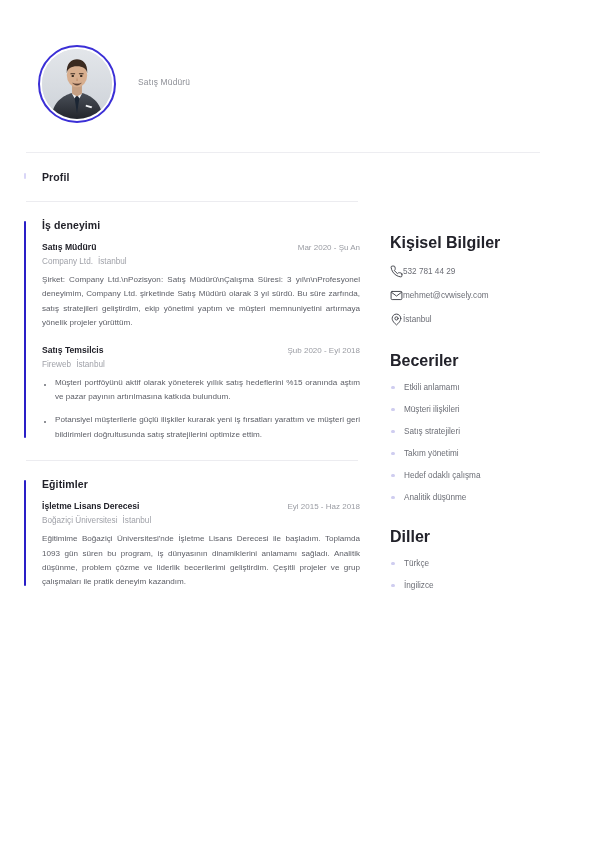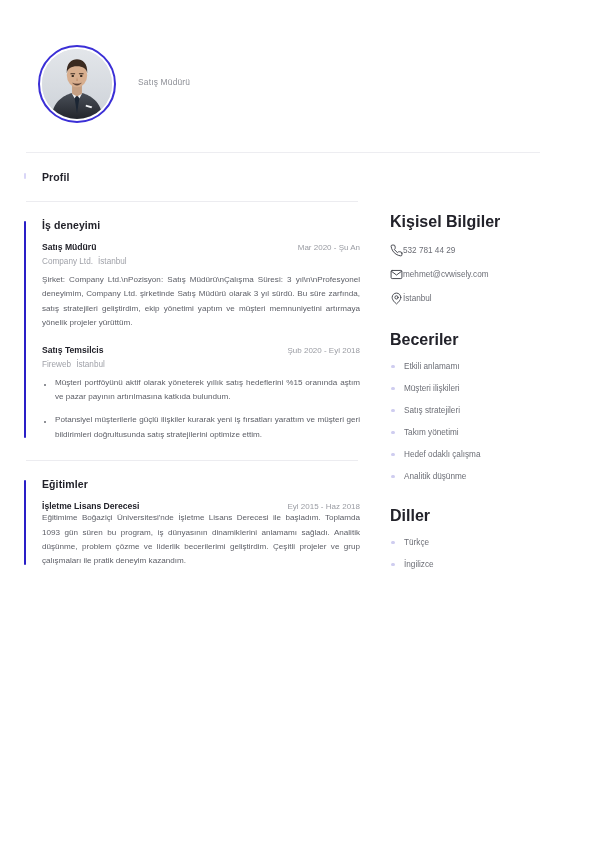--- a/index.html
+++ b/index.html
@@ -327,20 +327,23 @@
 
       <div class="section">
         <div class="accent-bar"></div>
         <div class="section-title">Eğitimler</div>
 
         <div class="entry">
           <div class="entry-head">
             <div class="entry-role">İşletme Lisans Derecesi</div>
             <div class="entry-dates">Eyl 2015 - Haz 2018</div>
           </div>
+          <div class="entry-meta">
+            <span>Boğaziçi Üniversitesi</span><span class="sep"></span><span>İstanbul</span>
+          </div>
           <div class="entry-desc">Eğitimime Boğaziçi Üniversitesi'nde İşletme Lisans Derecesi ile başladım. Toplamda 1093 gün süren bu program, iş dünyasının dinamiklerini anlamamı sağladı. Analitik düşünme, problem çözme ve liderlik becerilerimi geliştirdim. Çeşitli projeler ve grup çalışmaları ile pratik deneyim kazandım.</div>
         </div>
       </div>
 
     </div>
 
     <div class="col-right">
 
       <div class="side-block">
         <div class="side-title">Kişisel Bilgiler</div>

